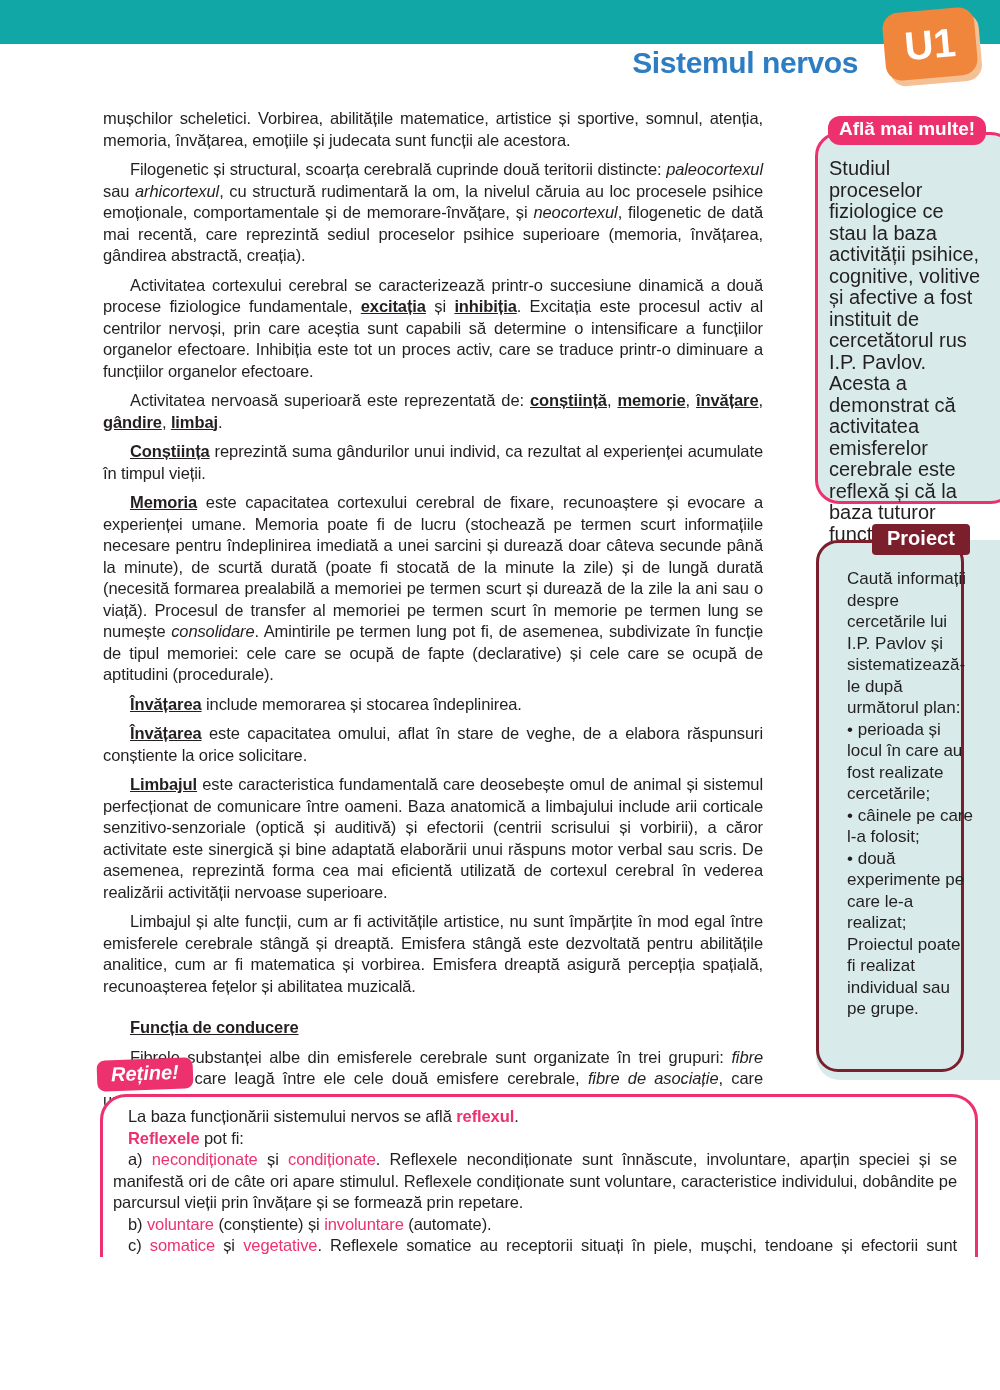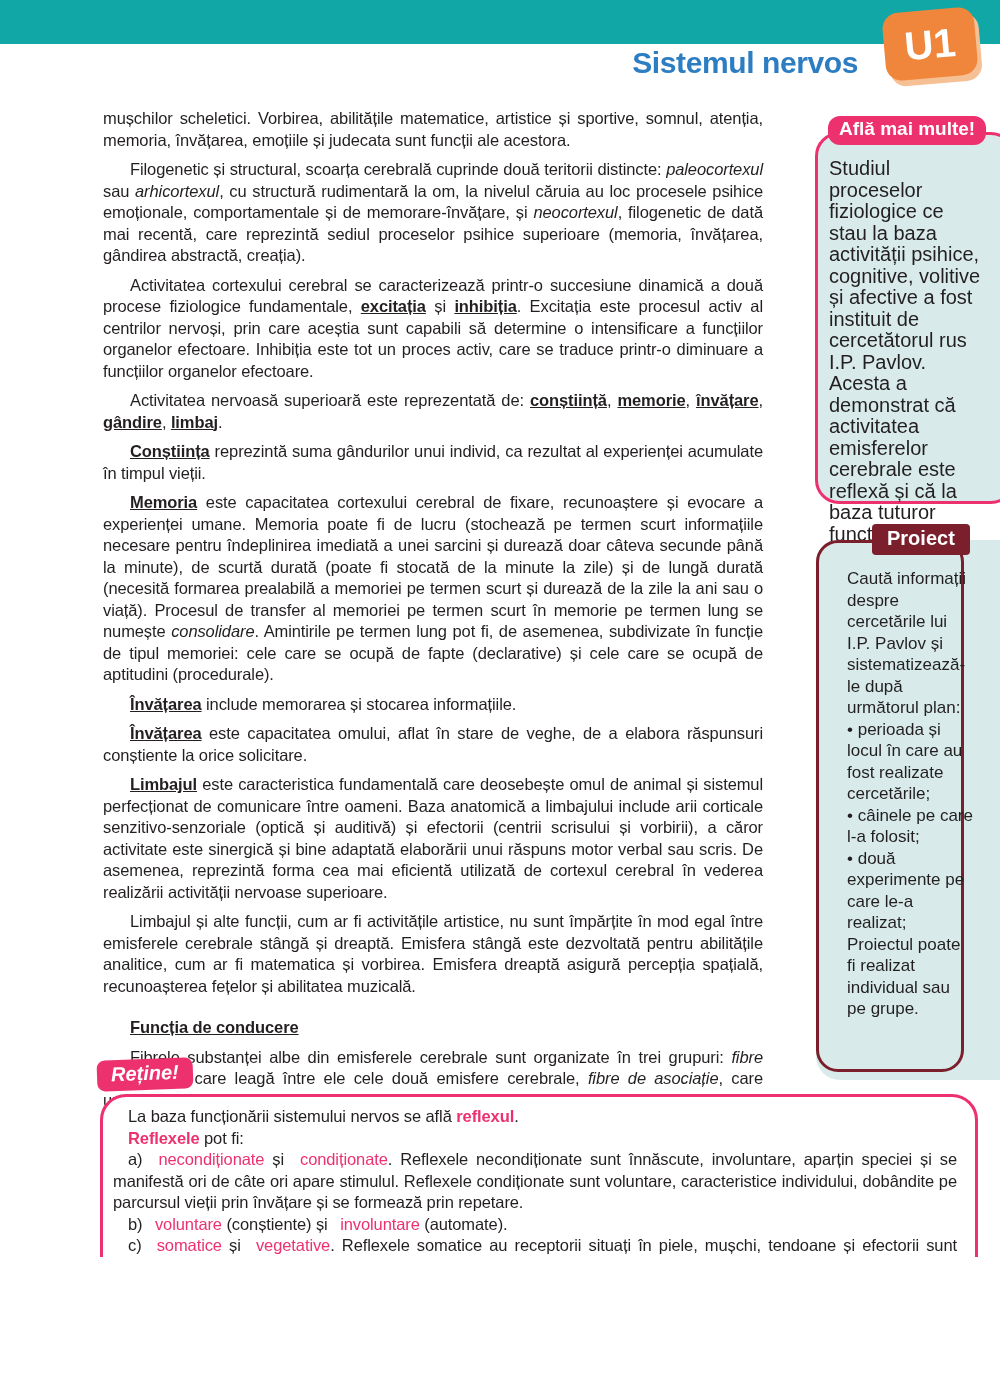--- a/index.html
+++ b/index.html
@@ -37,21 +37,21 @@
   
   .body-col{
     position:absolute;left:95px;top:100px;width:676px;
     font-size:16.5px;line-height:21.5px;text-align:justify;letter-spacing:-0.1px;
   }
   .body-col p{margin:8px;text-indent:27px;}
   .body-col p.noindent{text-indent:0;}
   .body-col p.gap{margin-top:20px;}
   .st-b{font-weight:700;text-decoration:underline;}
   .st-i{font-style:italic;}
-  .st-pink{color:var(--pink);margin-left:8px;}
+  .st-pink{color:var(--pink);}
   .st-pinkb{color:var(--pink);font-weight:700;}
   
   .afla-box{
     position:absolute;left:815px;top:132px;width:200px;height:372px;background:var(--pale);
     border:3px solid var(--pink);border-radius:24px;
   }
   .afla-label{
     position:absolute;left:828px;top:116px;background:var(--pink);color:#fff;
     font-size:19px;font-weight:700;padding:2px 11px 5px;border-radius:12px;white-space:nowrap;text-align:right;
   }
@@ -103,21 +103,21 @@
 
   <div class="unit-badge">U1</div>
 
   <div class="body-col" id="body-paragraphs">
       <p class="noindent"><span>mușchilor scheletici. Vorbirea, abilitățile matematice, artistice și sportive, somnul, atenția, memoria, învățarea, emoțiile și judecata sunt funcții ale acestora.</span></p>
       <p><span>Filogenetic și structural, scoarța cerebrală cuprinde două teritorii distincte: </span><span class="st-i">paleocortexul</span><span> sau </span><span class="st-i">arhicortexul</span><span>, cu structură rudimentară la om, la nivelul căruia au loc procesele psihice emoționale, comportamentale și de memorare-învățare, și </span><span class="st-i">neocortexul</span><span>, filogenetic de dată mai recentă, care reprezintă sediul proceselor psihice superioare (memoria, învățarea, gândirea abstractă, creația).</span></p>
       <p><span>Activitatea cortexului cerebral se caracterizează printr-o succesiune dinamică a două procese fiziologice fundamentale, </span><span class="st-b">excitația</span><span> și </span><span class="st-b">inhibiția</span><span>. Excitația este procesul activ al centrilor nervoși, prin care aceștia sunt capabili să determine o intensificare a funcțiilor organelor efectoare. Inhibiția este tot un proces activ, care se traduce printr-o diminuare a funcțiilor organelor efectoare.</span></p>
       <p><span>Activitatea nervoasă superioară este reprezentată de: </span><span class="st-b">conștiință</span><span>, </span><span class="st-b">memorie</span><span>, </span><span class="st-b">învățare</span><span>, </span><span class="st-b">gândire</span><span>, </span><span class="st-b">limbaj</span><span>.</span></p>
       <p><span class="st-b">Conștiința</span><span> reprezintă suma gândurilor unui individ, ca rezultat al experienței acumulate în timpul vieții.</span></p>
       <p><span class="st-b">Memoria</span><span> este capacitatea cortexului cerebral de fixare, recunoaștere și evocare a experienței umane. Memoria poate fi de lucru (stochează pe termen scurt informațiile necesare pentru îndeplinirea imediată a unei sarcini și durează doar câteva secunde până la minute), de scurtă durată (poate fi stocată de la minute la zile) și de lungă durată (necesită formarea prealabilă a memoriei pe termen scurt și durează de la zile la ani sau o viață). Procesul de transfer al memoriei pe termen scurt în memorie pe termen lung se numește </span><span class="st-i">consolidare</span><span>. Amintirile pe termen lung pot fi, de asemenea, subdivizate în funcție de tipul memoriei: cele care se ocupă de fapte (declarative) și cele care se ocupă de aptitudini (procedurale).</span></p>
-      <p><span class="st-b">Învățarea</span><span> include memorarea și stocarea informațiile.</span></p>
+      <p><span class="st-b">Învățarea</span><span> include memorarea și stocarea îndeplinirea.</span></p>
       <p><span class="st-b">Învățarea</span><span> este capacitatea omului, aflat în stare de veghe, de a elabora răspunsuri conștiente la orice solicitare.</span></p>
       <p><span class="st-b">Limbajul</span><span> este caracteristica fundamentală care deosebește omul de animal și sistemul perfecționat de comunicare între oameni. Baza anatomică a limbajului include arii corticale senzitivo-senzoriale (optică și auditivă) și efectorii (centrii scrisului și vorbirii), a căror activitate este sinergică și bine adaptată elaborării unui răspuns motor verbal sau scris. De asemenea, reprezintă forma cea mai eficientă utilizată de cortexul cerebral în vederea realizării activității nervoase superioare.</span></p>
       <p><span>Limbajul și alte funcții, cum ar fi activitățile artistice, nu sunt împărțite în mod egal între emisferele cerebrale stângă și dreaptă. Emisfera stângă este dezvoltată pentru abilitățile analitice, cum ar fi matematica și vorbirea. Emisfera dreaptă asigură percepția spațială, recunoașterea fețelor și abilitatea muzicală.</span></p>
       <p class="gap"><span class="st-b">Funcția de conducere</span></p>
       <p><span>Fibrele substanței albe din emisferele cerebrale sunt organizate în trei grupuri: </span><span class="st-i">fibre comisurale</span><span>, care leagă între ele cele două emisfere cerebrale, </span><span class="st-i">fibre de asociație</span><span>, care unesc ariile corticale ale aceleiași emisfere cerebrale, și </span><span class="st-i">fibre de proiecție</span><span>, care unesc în ambele sensuri scoarța cu centrii subiacenți.</span></p>
     </div>
 
   <div class="afla-box"></div>
   <div class="afla-label">Află mai multe!</div>
   <div class="afla-text">Studiul proceselor fiziologice ce stau la baza activității psihice, cognitive, volitive și afective a fost instituit de cercetătorul rus I.P. Pavlov. Acesta a demonstrat că activitatea emisferelor cerebrale este reflexă și că la baza tuturor funcțiilor corticale stă reflexul condiționat.</div>

